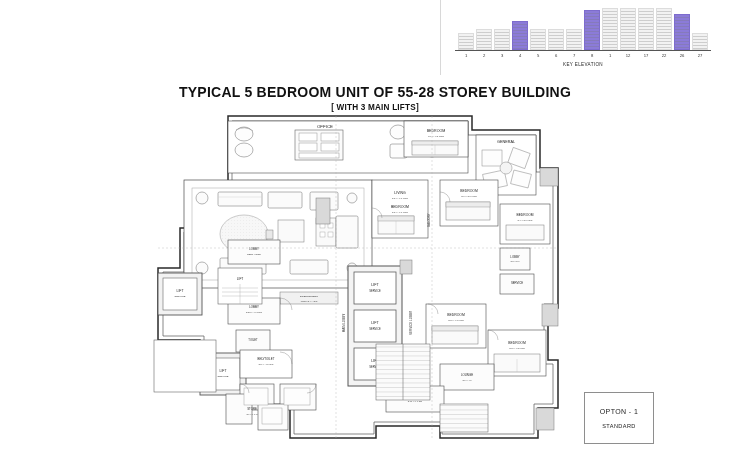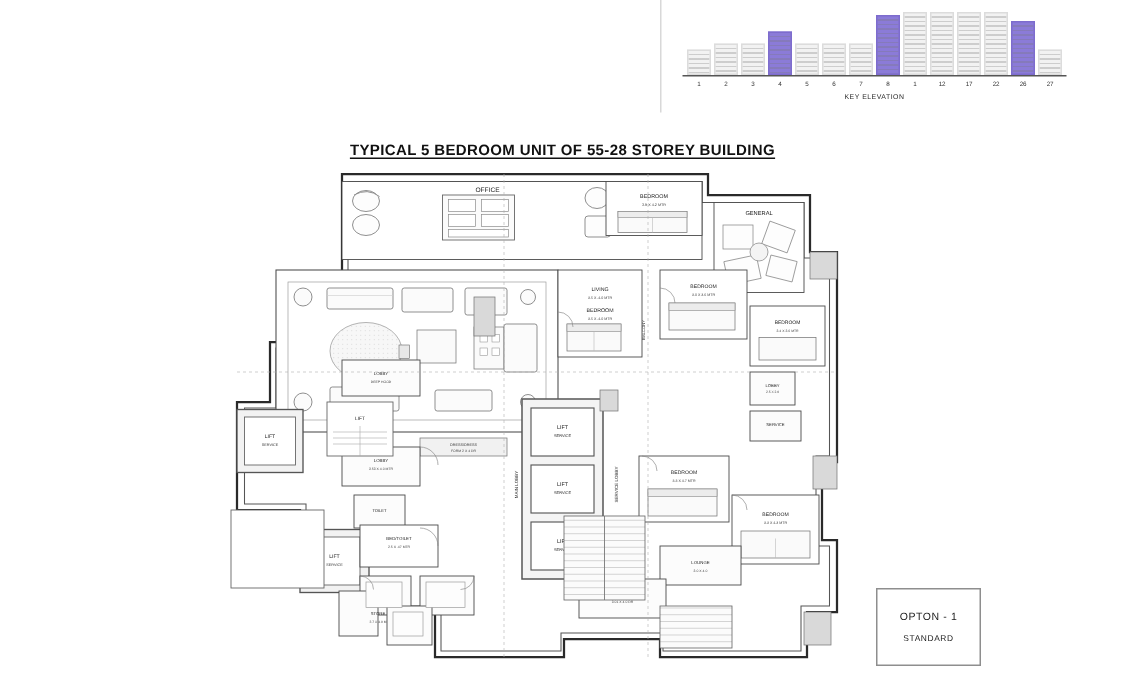--- a/index.html
+++ b/index.html
@@ -40,22 +40,22 @@
   }
   .tick{flex:1;text-align:center;font-size:4.2px;line-height:9px;color:#333;letter-spacing:-.1px;}
   #chart-caption{
     position:absolute;left:0;top:62px;width:284px;text-align:center;
     font-size:4.6px;letter-spacing:.35px;color:#2a2a2a;
   }
 
   
   #title-block{position:absolute;left:0;top:84px;width:750px;text-align:center;}
   #main-title{
-    font-size:10px;font-weight:bold;letter-spacing:.25px;color:#111;
-    text-decoration:underline;text-underline-offset:2px;margin-top:11px;
+    font-size:14px;font-weight:bold;letter-spacing:.25px;color:#111;
+    text-underline-offset:2px;
   }
   #sub-title{font-size:8.2px;font-weight:bold;letter-spacing:.2px;color:#111;margin-top:3px;}
 
   
   #option-box{
     position:absolute;left:584px;top:392px;width:68px;height:50px;
     border:1px solid #8e8e8e;background:#fff;
     display:flex;flex-direction:column;align-items:center;justify-content:center;gap:8px;
   }
   #option-title{font-size:7px;letter-spacing:.4px;color:#1a1a1a;}
@@ -130,20 +130,21 @@
         <div class="tick">17</div>
         <div class="tick">22</div>
         <div class="tick">26</div>
         <div class="tick">27</div>
       </div>
     <div id="chart-caption">KEY ELEVATION</div>
   </div>
 
   <div id="title-block">
     <div id="main-title">TYPICAL 5 BEDROOM UNIT OF 55-28 STOREY BUILDING</div>
+    <div id="sub-title">[ WITH 3 MAIN LIFTS]</div>
   </div>
 
   <div id="plan">
     <svg viewBox="0 0 440 338" width="440" height="338">
       <defs>
         <pattern id="hatch" width="4" height="4" patternUnits="userSpaceOnUse" patternTransform="rotate(45)">
           <line x1="0" y1="0" x2="0" y2="4" stroke="#aaa" stroke-width="1"></line>
         </pattern>
         <pattern id="tile" width="5" height="5" patternUnits="userSpaceOnUse">
           <rect width="5" height="5" fill="#fafafa"></rect>

